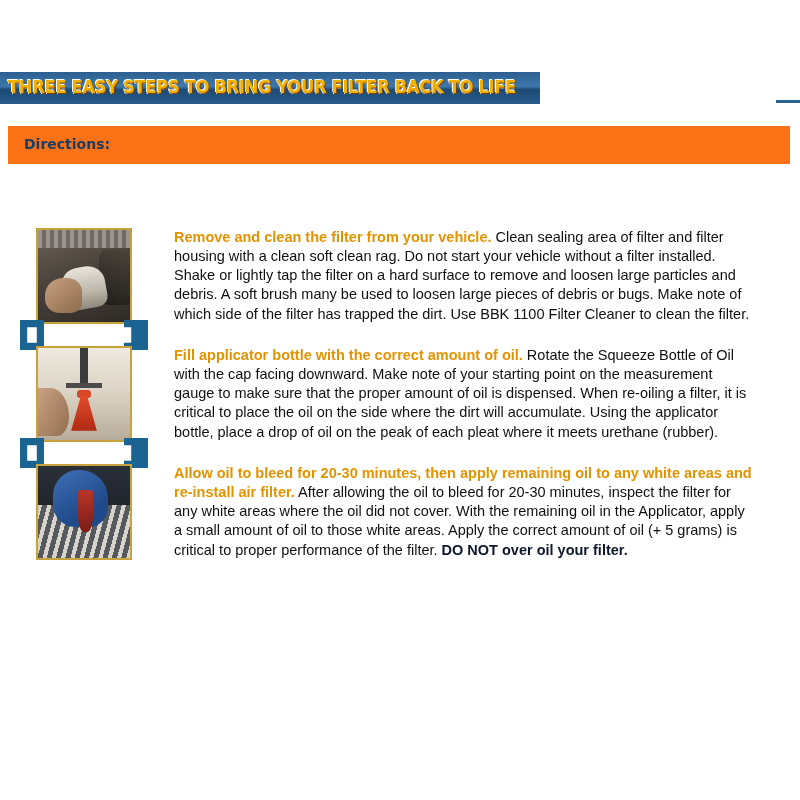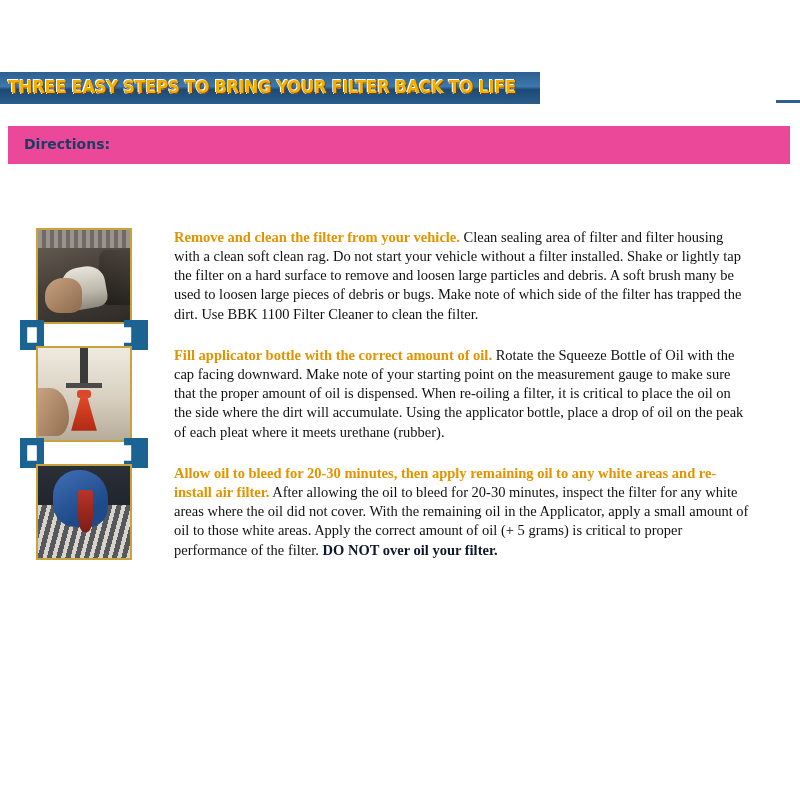--- a/index.html
+++ b/index.html
@@ -59,21 +59,21 @@
     background: #2d5f8f;
   }
 
   
   .directions-bar {
     position: absolute;
     left: 8px;
     top: 126px;
     width: 782px;
     height: 38px;
-    background: #ec4899;
+    background: #f97316;
   }
   .directions-label {
     position: absolute;
     left: 16px;
     top: 10px;
     font-size: 14px;
     font-weight: bold;
     color: #1a3d66;
     font-family: "DejaVu Sans", sans-serif;
   }
@@ -119,21 +119,21 @@
   .corner.tr { right: 0px; top: -26px; clip-path: polygon(0 0, 100% 0, 100% 100%, 30% 100%, 30% 30%, 0 30%); }
   .corner.bl { left: 0px; bottom: -26px; clip-path: polygon(0 0, 30% 0, 30% 70%, 100% 70%, 100% 100%, 0 100%); }
   .corner.br { right: 0px; bottom: -26px; clip-path: polygon(100% 0, 70% 0, 70% 70%, 0 70%, 0 100%, 100% 100%); }
 
   .step-text {
     margin-left: 26px;
     width: 578px;
     font-size: 14.5px;
     line-height: 1.32;
     color: #101010;
-    font-family: Liberation Serif, serif;
+    font-family: Liberation Sans, sans-serif;
   }
   .step-head {
     color: #e39300;
     font-weight: bold;
   }
   .emph {
     font-weight: bold;
     color: #0f172a;
   }
 

